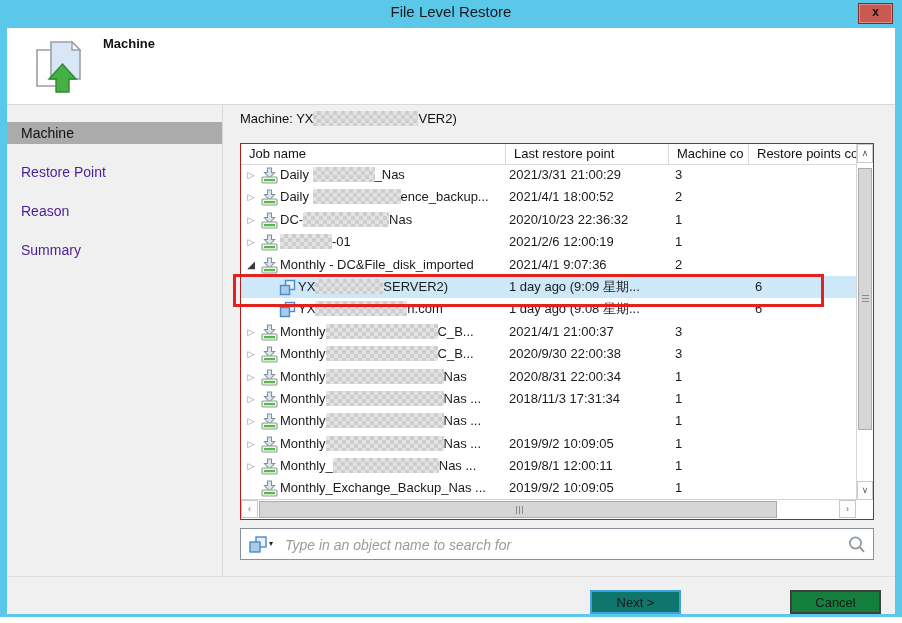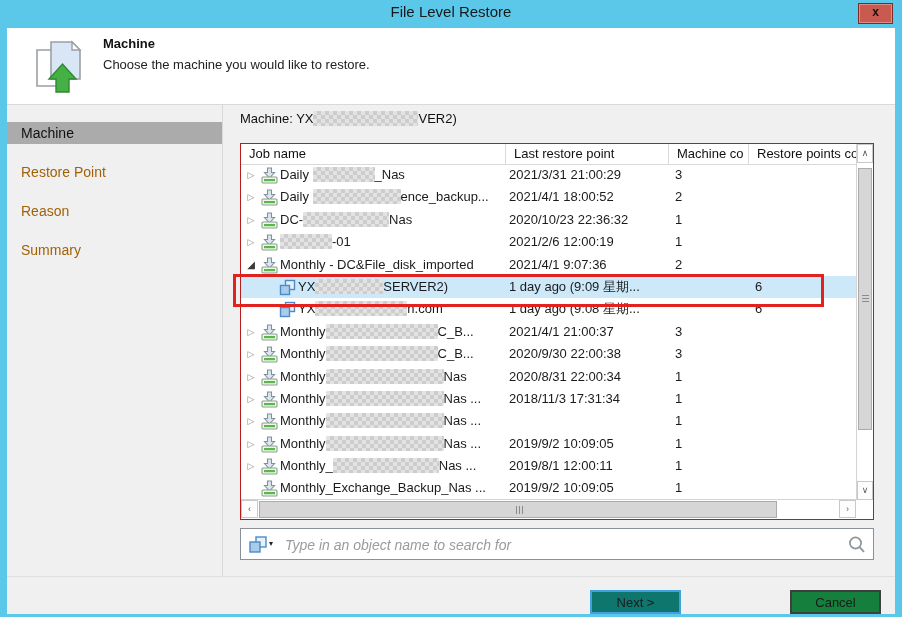--- a/index.html
+++ b/index.html
@@ -7,21 +7,21 @@
   .window{position:absolute;left:0;top:0;width:902px;height:617px;background:#5bc8e9;}
   .titlebar{position:absolute;left:0;top:0;width:100%;height:28px;}
   .title{position:absolute;left:0;top:3px;width:100%;text-align:center;font-size:15px;color:#16191d;}
   .close-btn{position:absolute;left:858px;top:3px;width:33px;height:19px;background:#c95a50;border:1px solid #7e2b26;box-shadow:inset 0 0 0 1px #dd8d85;color:#111;font-size:12px;font-weight:bold;text-align:center;line-height:17px;cursor:default;}
   .body{position:absolute;left:7px;top:28px;width:888px;height:585px;background:#f0f0f0;}
   .banner{position:absolute;left:0;top:0;width:888px;height:76px;background:#ffffff;border-bottom:1px solid #d9d9d9;}
   .banner-icon{position:absolute;left:24px;top:9px;}
   .step-title{position:absolute;left:96px;top:8px;font-size:13px;font-weight:bold;color:#111;}
   .step-subtitle{position:absolute;left:96px;top:29px;font-size:13px;color:#222;}
   .sidebar{position:absolute;left:0;top:77px;width:215px;height:471px;border-right:1px solid #d9d9d9;}
-  .side-item{position:relative;height:22px;line-height:22px;margin:0 0 17px 0;padding-left:14px;font-size:14px;color:#a16207;cursor:default;}
+  .side-item{position:relative;height:22px;line-height:22px;margin:0 0 17px 0;padding-left:14px;font-size:14px;color:#4c1d95;cursor:default;}
   .side-item:first-child{margin-top:17px;}
   .side-item.selected{background:#ababab;color:#101010;}
   .main{position:absolute;left:216px;top:77px;width:672px;height:471px;}
   .machine-line{position:absolute;left:17px;top:6px;font-size:13px;color:#111;}
   .machine-line b{font-weight:normal;}
   .censor{display:inline-block;height:15px;vertical-align:-3px;background:repeating-conic-gradient(#cdcdcd 0% 25%, #e3e3e3 0% 50%) 0 0/8px 8px;border-radius:1px;}
   
   .grid{position:absolute;left:17px;top:38px;width:634px;height:377px;background:#ffffff;border:1px solid #b91c1c;box-sizing:border-box;}
   .ghead{position:absolute;left:0;top:0;width:615px;height:20px;border-bottom:1px solid #d9d9d9;background:#fff;}
   .hcell{position:absolute;top:0;height:20px;line-height:20px;font-size:13px;color:#111;padding-left:8px;box-sizing:border-box;border-right:1px solid #d9d9d9;overflow:hidden;white-space:nowrap;}
@@ -81,21 +81,20 @@
       <div class="banner-icon">
         <svg width="58" height="58" viewBox="0 0 58 58">
           <path d="M6 13 h21 l8 8 v28 H6 z" fill="#ffffff" stroke="#9aa0a6" stroke-width="1.6"></path>
           <path d="M27 13 l8 8 h-8 z" fill="#e9eef3" stroke="#9aa0a6" stroke-width="1.4"></path>
           <path d="M20 5 h21 l8 8 v29 H20 z" fill="#d9e6f5" stroke="#9aa0a6" stroke-width="1.6"></path>
           <path d="M41 5 l8 8 h-8 z" fill="#ffffff" stroke="#9aa0a6" stroke-width="1.4"></path>
           <path d="M25 55 v-13 h-7 l13.5-15 13.5 15 h-7 v13 z" fill="#45b043" stroke="#2f8a31" stroke-width="1.4"></path>
         </svg>
       </div>
       <div class="step-title">Machine</div>
-      <div class="step-subtitle">Choose the machine you would like to restore.</div>
     </div>
 
     <div class="sidebar">
       <div class="side-item selected">Machine</div>
       <div class="side-item">Restore Point</div>
       <div class="side-item">Reason</div>
       <div class="side-item">Summary</div>
     </div>
 
     <div class="main">

